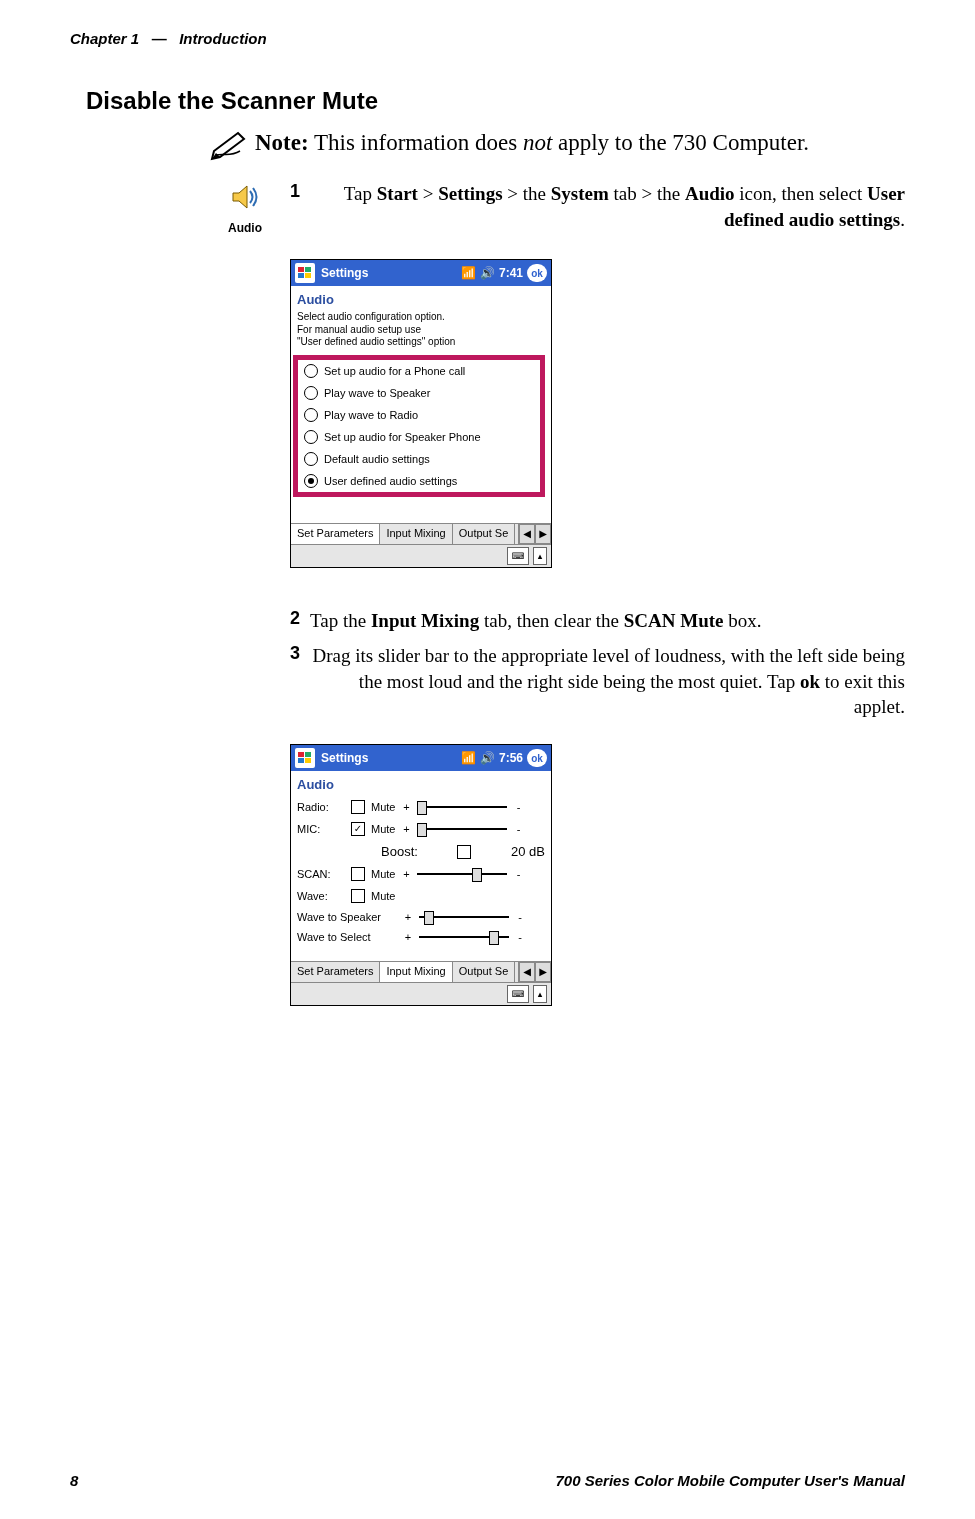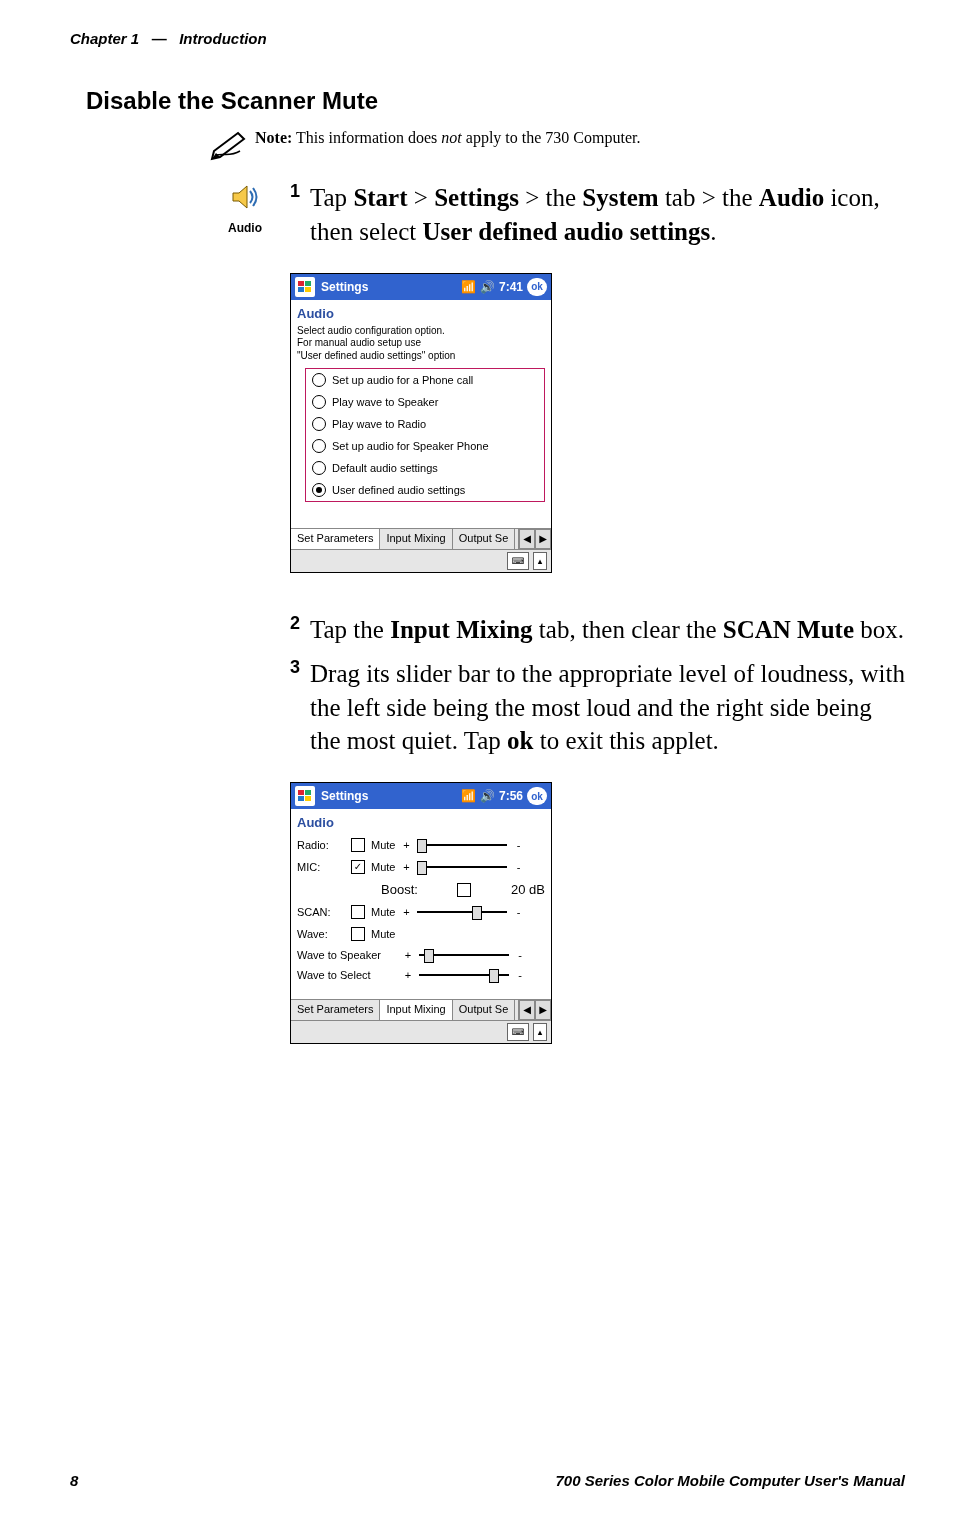--- a/index.html
+++ b/index.html
@@ -38,21 +38,21 @@
     display: flex;
     align-items: flex-start;
     margin-bottom: 20px;
   }
   .note-icon {
     width: 45px;
     flex: 0 0 45px;
     padding-top: 2px;
   }
   .note-text {
-    font-size: 16px;
+    font-size: 23px;
     line-height: 1.35;
   }
   .note-text .bold { font-weight: bold; }
   .note-text .ital { font-style: italic; }
   .para {
     font-size: 19px;
     line-height: 1.35;
     margin: 0 0 14px 0;
   }
   .step-row {
@@ -74,22 +74,23 @@
     margin-top: 4px;
   }
   .step-num {
     font-family: Arial, Helvetica, sans-serif;
     font-weight: bold;
     font-size: 18px;
     width: 20px;
     flex: 0 0 20px;
   }
   .step-text {
-    font-size: 25px;
+    font-size: 19px;
     line-height: 1.35;
+    text-align: right;
   }
   .step-text .b { font-weight: bold; }
   .screenshot {
     margin: 24px 0 40px 0;
   }
   .device {
     width: 260px;
     border: 1px solid #000;
     font-family: Tahoma, Arial, sans-serif;
     font-size: 12px;
@@ -119,22 +120,22 @@
   }
   .app-title {
     color: #2b4ea0; font-weight: bold; padding: 6px 6px 4px 6px;
     font-size: 13px;
   }
   .instr {
     padding: 0 6px 6px 6px; font-size: 10px; line-height: 1.25;
     color: #000;
   }
   .radio-group {
-    margin: 0 6px 8px 14px;
-    border: 1px solid #be185d;
+    margin: 0 6px 8px 2px;
+    border: 5px solid #be185d;
   }
   .radio-opt {
     display: flex; align-items: center; gap: 6px;
     padding: 4px 6px; font-size: 11px;
   }
   .radio {
     width: 12px; height: 12px; border: 1px solid #000; border-radius: 50%;
     display: inline-flex; align-items: center; justify-content: center;
     background: #fff;
   }

